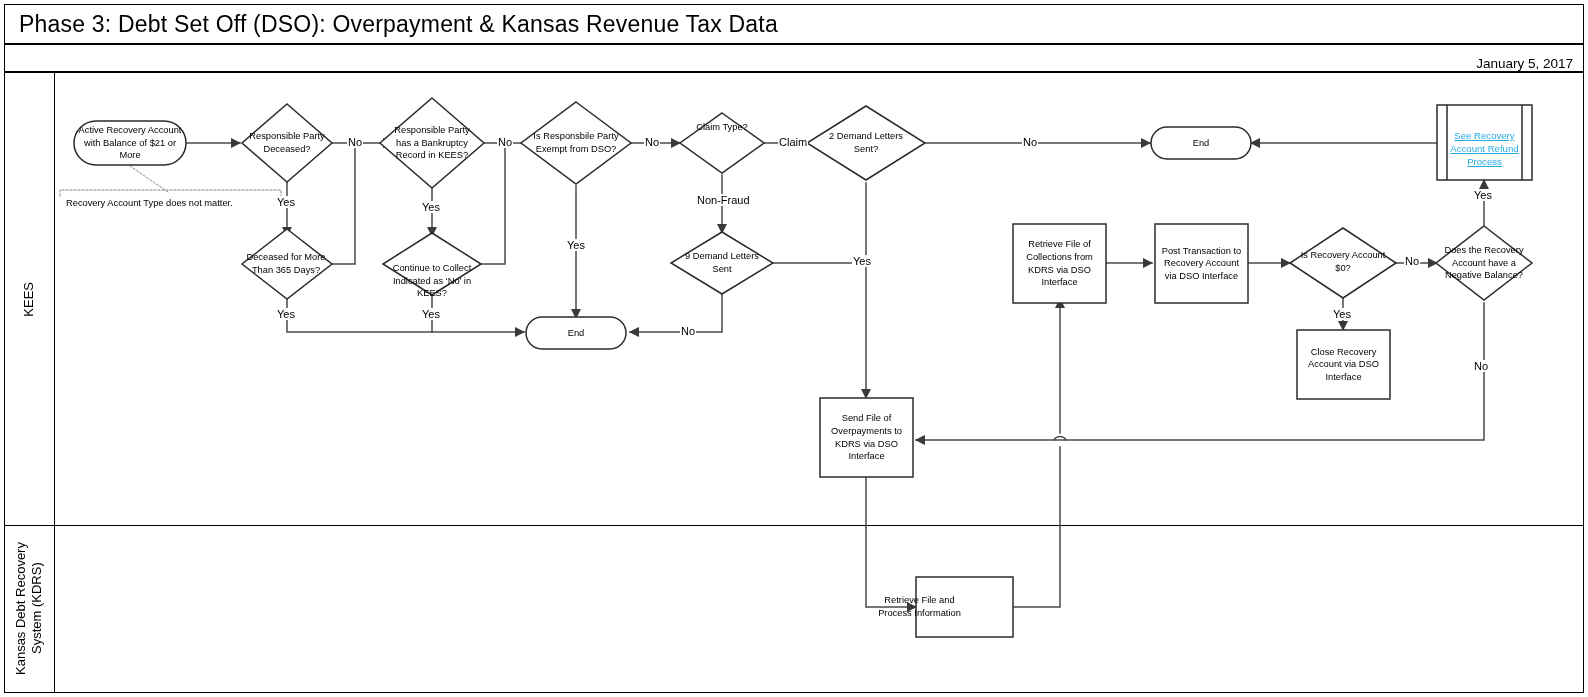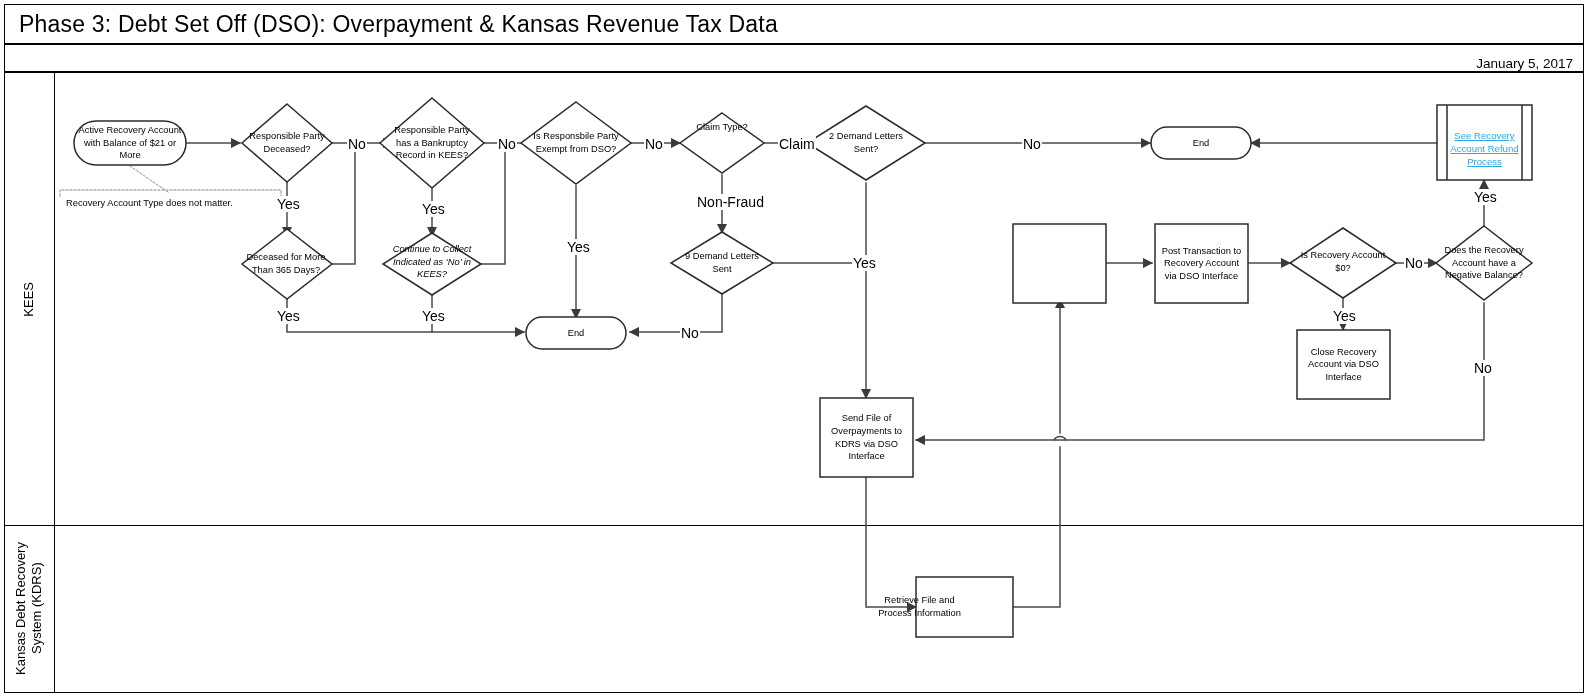--- a/index.html
+++ b/index.html
@@ -25,21 +25,21 @@
   #lane-divider{position:absolute;left:5px;top:525px;width:1578px;height:0;border-top:1.5px solid #000;}
 
   
   #canvas{position:absolute;left:0;top:0;width:1588px;height:697px;}
   svg{position:absolute;left:0;top:0;overflow:visible;}
 
   
   .nodetext{position:absolute;display:flex;align-items:center;justify-content:center;text-align:center;
             font-size:9.3px;line-height:1.35;color:#000;pointer-events:none;}
   .nodetext.sub{color:#29ABE2;font-size:9.6px;}
-  .edgelabel{position:absolute;font-size:14px;color:#000;background:#fff;padding:0 1px;white-space:nowrap;}
+  .edgelabel{position:absolute;font-size:11px;color:#000;background:#fff;padding:0 1px;white-space:nowrap;}
   .note{position:absolute;font-size:9.3px;color:#000;white-space:nowrap;}
 </style>
 </head>
 <body>
 
 <div id="page">
 
   <div class="frame" id="title-bar">
     <div class="t">Phase 3: Debt Set Off (DSO): Overpayment &amp; Kansas Revenue Tax Data</div>
   </div>
@@ -149,28 +149,29 @@
       <rect x="1437" y="105" width="95" height="75"></rect>
       <line x1="1447" y1="105" x2="1447" y2="180"></line>
       <line x1="1522" y1="105" x2="1522" y2="180"></line>
     </g>
   </svg>
 
   <div class="nodetext" style="left:74px;top:121px;width:112px;height:44px;">Active Recovery Account with Balance of $21 or More</div>
   <div class="nodetext" style="left:243px;top:121px;width:88px;height:44px;">Responsible Party Deceased?</div>
   <div class="nodetext" style="left:242px;top:238px;width:88px;height:52px;">Deceased for More Than 365 Days?</div>
   <div class="nodetext" style="left:390px;top:113px;width:84px;height:60px;">Responsible Party has a Bankruptcy Record in KEES?</div>
-  <div class="nodetext" style="left:385px;top:236px;width:94px;height:52px;font-style:italic;">Continue to Collect Indicated as ‘No’ in KEES?</div>
+  <div class="nodetext" style="left:385px;top:255px;width:94px;height:52px;">Continue to Collect Indicated as ‘No’ in KEES?</div>
   <div class="nodetext" style="left:532px;top:117px;width:88px;height:52px;">Is Responsbile Party Exempt from DSO?</div>
   <div class="nodetext" style="left:684px;top:114px;width:76px;height:26px;">Claim Type?</div>
   <div class="nodetext" style="left:680px;top:243px;width:84px;height:40px;">9 Demand Letters Sent</div>
   <div class="nodetext" style="left:824px;top:123px;width:84px;height:40px;">2 Demand Letters Sent?</div>
   <div class="nodetext" style="left:526px;top:317px;width:100px;height:32px;">End</div>
   <div class="nodetext" style="left:1151px;top:127px;width:100px;height:32px;">End</div>
   <div class="nodetext" style="left:823px;top:398px;width:87px;height:79px;">Send File of Overpayments to KDRS via DSO Interface</div>
+  <div class="nodetext" style="left:1016px;top:224px;width:87px;height:79px;">Retrieve File of Collections from KDRS via DSO Interface</div>
   <div class="nodetext" style="left:1158px;top:224px;width:87px;height:79px;">Post Transaction to Recovery Account via DSO Interface</div>
   <div class="nodetext" style="left:1298px;top:236px;width:90px;height:52px;">Is Recovery Account $0?</div>
   <div class="nodetext" style="left:1300px;top:330px;width:87px;height:69px;">Close Recovery Account via DSO Interface</div>
   <div class="nodetext" style="left:1442px;top:231px;width:84px;height:64px;">Does the Recovery Account have a Negative Balance?</div>
   <div class="nodetext sub" style="left:1449px;top:105px;width:71px;height:89px;text-decoration:underline;">See Recovery Account Refund Process</div>
   <div class="nodetext" style="left:873px;top:577px;width:93px;height:60px;">Retrieve File and Process Information</div>
 
   <div class="edgelabel" style="left:347px;top:136px;">No</div>
   <div class="edgelabel" style="left:276px;top:196px;">Yes</div>
   <div class="edgelabel" style="left:276px;top:308px;">Yes</div>

